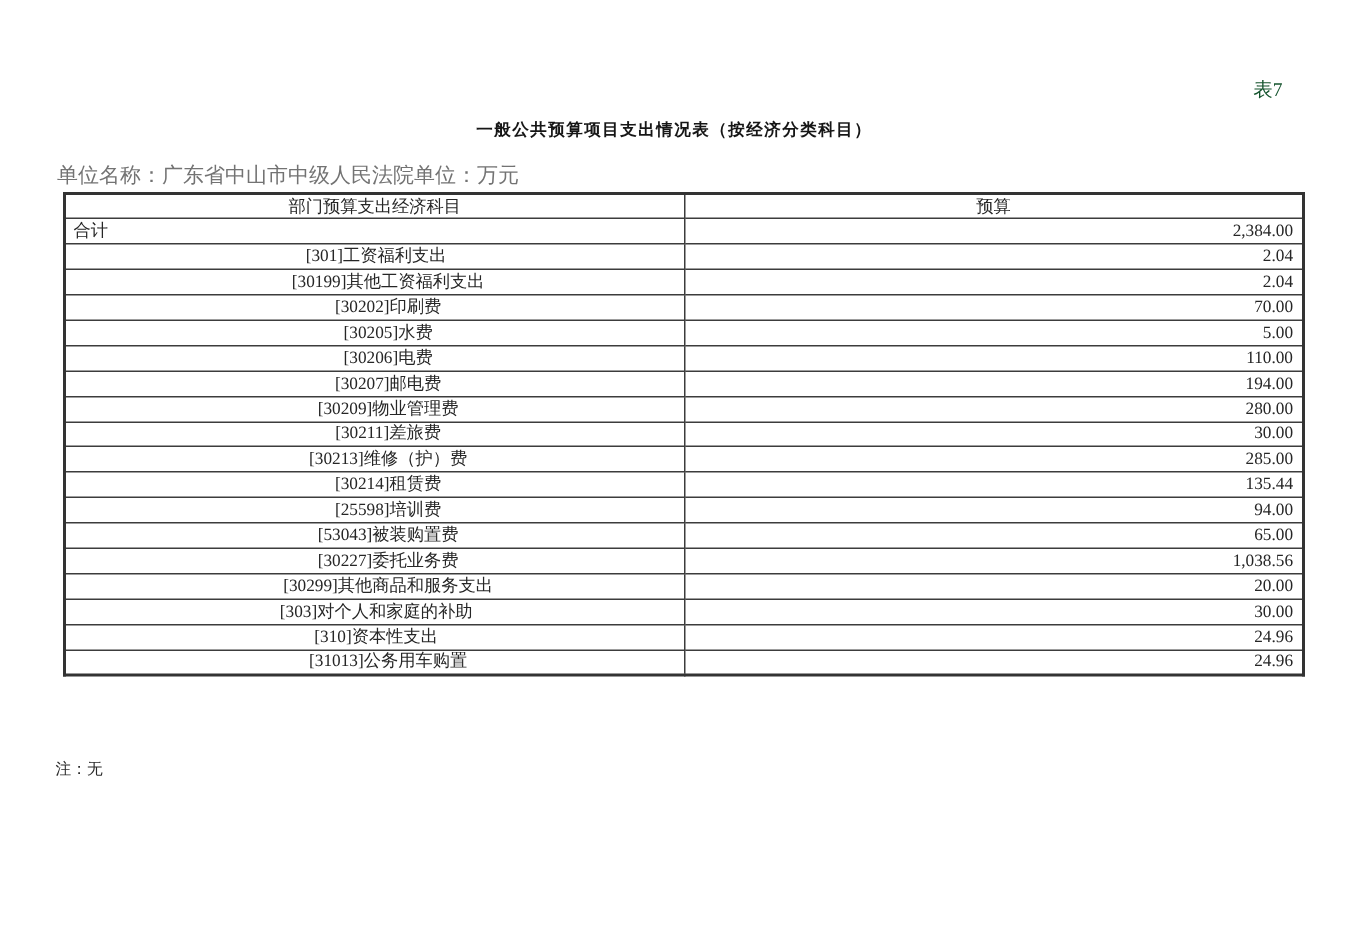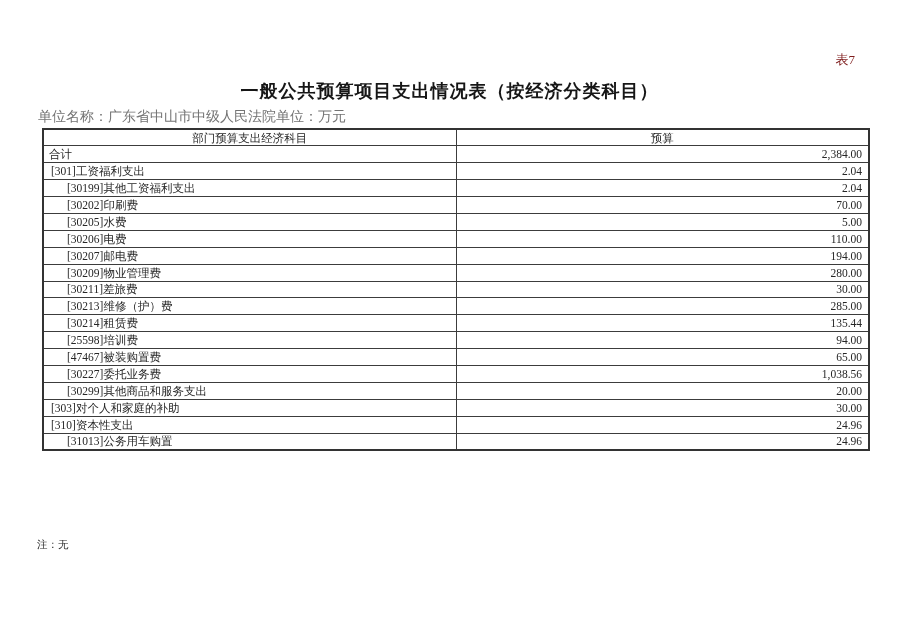--- a/index.html
+++ b/index.html
@@ -8,25 +8,25 @@
     background: #ffffff;
     font-family: "Liberation Serif", "DejaVu Serif", serif;
     color: #1f1f1f;
     position: relative;
     overflow: hidden;
   }
   .page { position: absolute; inset: 0; }
 
   .sheet-label {
     position: absolute; top: 51px; right: 44px;
-    font-size: 13px; color: #7f1d1d; text-align: right;
+    font-size: 13px; color: #14532d; text-align: right;
   }
   .title {
     position: absolute; top: 79px; left: 0; width: 100%;
-    text-align: center; font-size: 18px; font-weight: bold;
+    text-align: center; font-size: 11px; font-weight: bold;
     letter-spacing: 1px; color: #161616;
   }
   .meta-row {
     position: absolute; top: 108px; left: 38px; right: 33px;
     display: flex; align-items: flex-end;
     font-size: 14px; color: #737373;
   }
   .budget-table {
     position: absolute; top: 128px; left: 42px; width: 826px;
     border-collapse: collapse; table-layout: fixed;
@@ -36,28 +36,28 @@
   .budget-table th, .budget-table td {
     border: 1px solid #3c3c3c;
     height: 16.9px;
     padding: 0 5px;
     line-height: 1.05;
     overflow: hidden;
     white-space: nowrap;
     font-weight: normal;
   }
   .budget-table th { text-align: center; margin-left: 39px; }
-  td.label { text-align: left; }
+  td.label { text-align: center; }
   td.label.center { text-align: left; }
   td.label.indent-1 { padding-left: 7px; }
   td.label.indent-2 { padding-left: 23px; }
   td.value { text-align: right; padding-right: 6px; }
   .note {
     position: absolute; top: 506px; left: 37px;
-    font-size: 10.5px; color: #2a2a2a; margin-top: 32px;
+    font-size: 10.5px; color: #2a2a2a;
   }
   .page-number {
     position: absolute; top: 628px; left: 0; width: 100%;
     text-align: center; font-size: 12.5px; color: #333333;
   }
 </style>
 </head>
 <body>
 
 <div class="page">
@@ -127,21 +127,21 @@
         </tr>
         <tr>
           <td class="label indent-2">[30214]租赁费</td>
           <td class="value">135.44</td>
         </tr>
         <tr>
           <td class="label indent-2">[25598]培训费</td>
           <td class="value">94.00</td>
         </tr>
         <tr>
-          <td class="label indent-2">[47467]被装购置费</td>
+          <td class="label indent-2">[53043]被装购置费</td>
           <td class="value">65.00</td>
         </tr>
         <tr>
           <td class="label indent-2">[30227]委托业务费</td>
           <td class="value">1,038.56</td>
         </tr>
         <tr>
           <td class="label indent-2">[30299]其他商品和服务支出</td>
           <td class="value">20.00</td>
         </tr>

